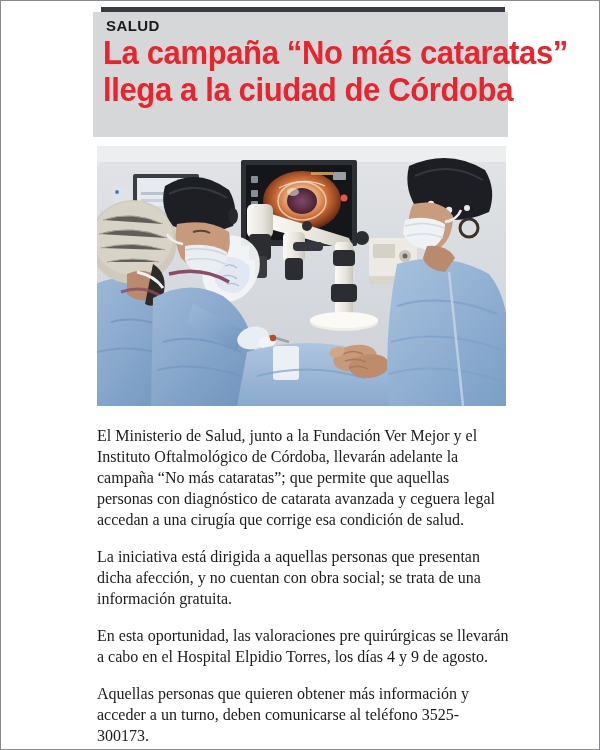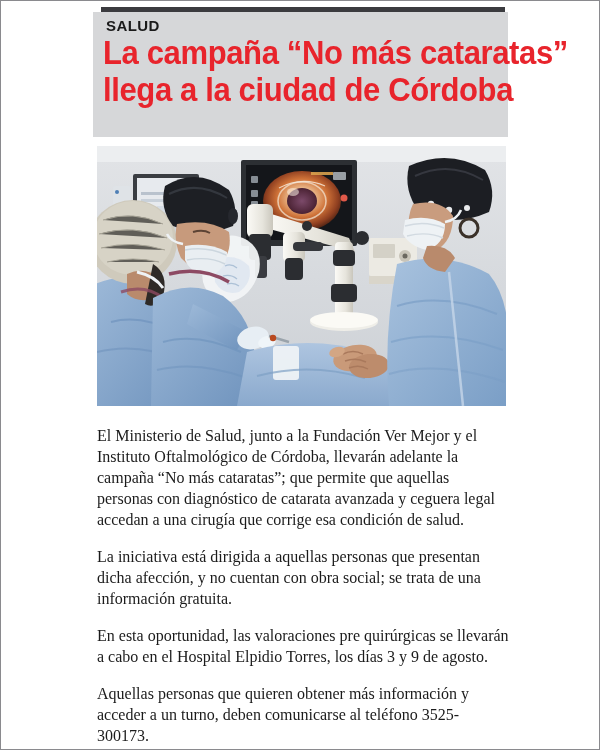--- a/index.html
+++ b/index.html
@@ -326,17 +326,17 @@
         <path d="M352 126 L366 260" stroke="#c5d6e8" stroke-width="2.5" fill="none" opacity="0.8"></path>
       </g>
 
       <rect x="0" y="0" width="409" height="260" fill="none"></rect>
     </svg>
   </div>
 
   <div class="article-body">
     <p>El Ministerio de Salud, junto a la Fundación Ver Mejor y el Instituto Oftalmológico de Córdoba, llevarán adelante la campaña “No más cataratas”; que permite que aquellas personas con diagnóstico de catarata avanzada y ceguera legal accedan a una cirugía que corrige esa condición de salud.</p>
     <p>La iniciativa está dirigida a aquellas personas que presentan dicha afección, y no cuentan con obra social; se trata de una información gratuita.</p>
-    <p>En esta oportunidad, las valoraciones pre quirúrgicas se llevarán a cabo en el Hospital Elpidio Torres, los días 3 y 9 de agosto.</p>
+    <p>En esta oportunidad, las valoraciones pre quirúrgicas se llevarán a cabo en el Hospital Elpidio Torres, los días 4 y 9 de agosto.</p>
     <p>Aquellas personas que quieren obtener más información y acceder a un turno, deben comunicarse al teléfono 3525-300173.</p>
   </div>
 
 </div>
 
 </body></html>

